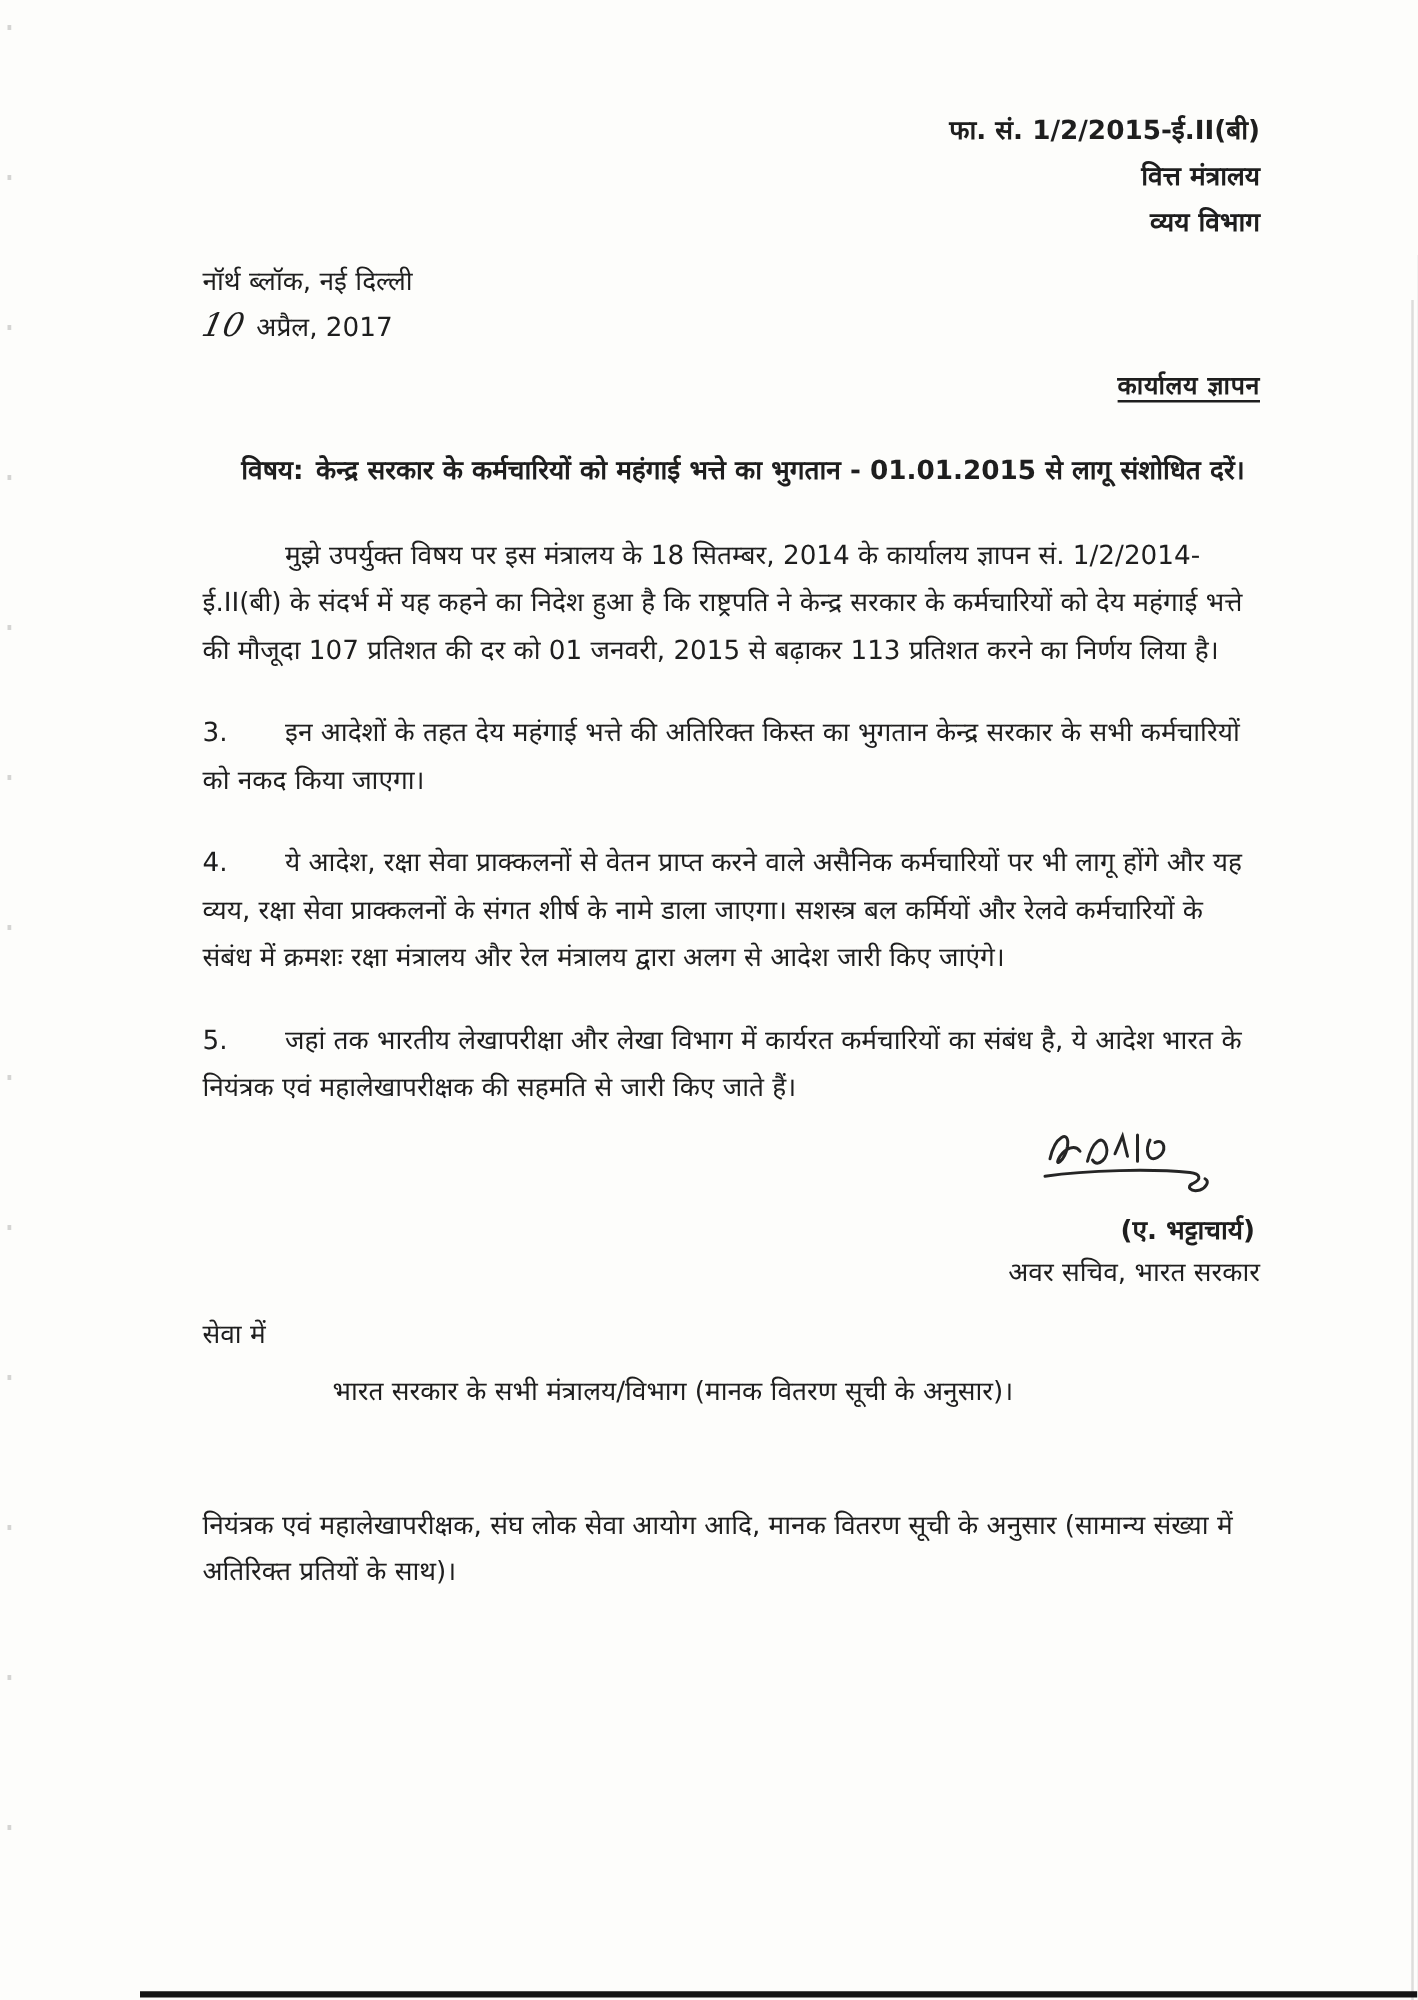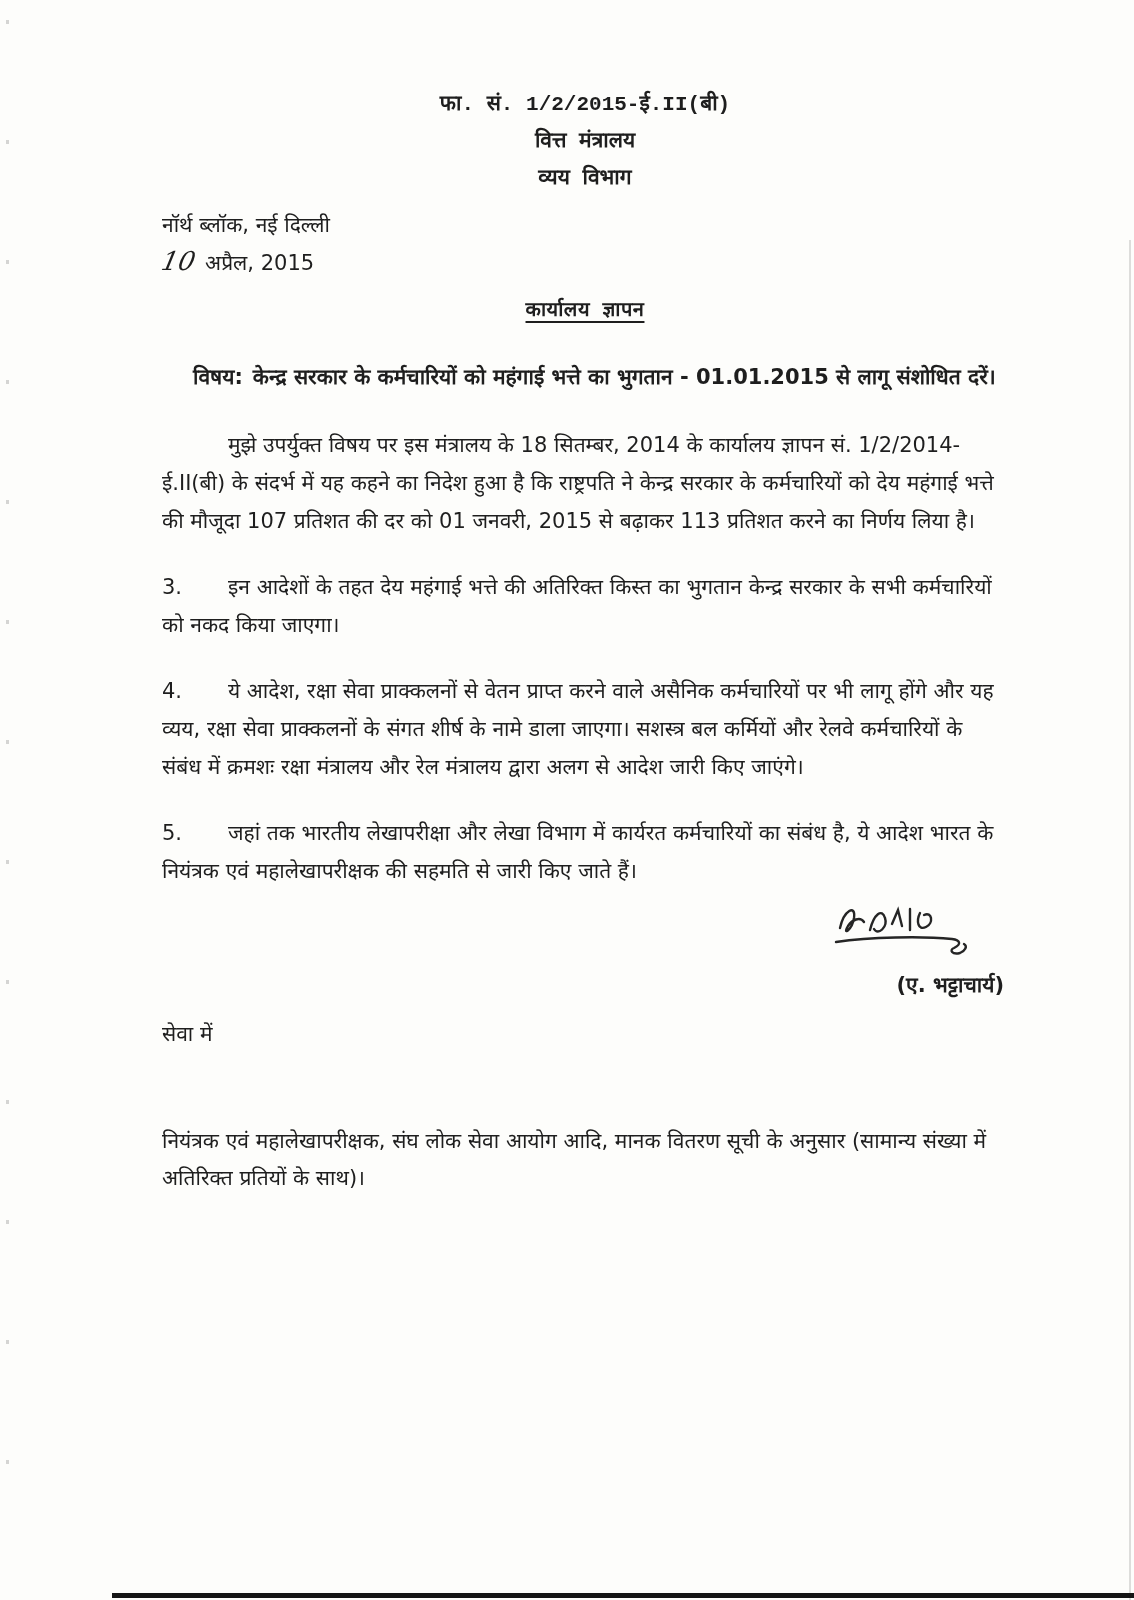--- a/index.html
+++ b/index.html
@@ -15,21 +15,21 @@
     background: #fdfdfb;
     color: #1e1e1e;
     font-family: "DejaVu Sans", "Liberation Sans", sans-serif;
     font-size: 21px;
     overflow: hidden;
   }
   .content {
     position: relative;
     padding: 86px 126px 0 162px;
   }
-  .center { text-align: center; font-family: Liberation Mono, monospace; }
+  .center { text-align: right; }
   .right  { text-align: left; }
 
   .head-line { line-height: 37px; font-weight: bold; }
 
   .place-date { margin-top: 10px; line-height: 36px; }
   .hand-date {
     display: inline-block;
     font-style: italic;
     font-size: 26px;
     transform: skewX(-12deg);
@@ -121,21 +121,21 @@
 
   <div class="content">
 
     <div class="center head-line">फा. सं. 1/2/2015-ई.II(बी)</div>
     <div class="center head-line">वित्त मंत्रालय</div>
     <div class="center head-line">व्यय विभाग</div>
 
     <div class="right place-date">
       <div>नॉर्थ ब्लॉक, नई दिल्ली</div>
       <div>
-        <span class="hand-date">10</span><span>अप्रैल, 2015</span>
+        <span class="hand-date">10</span><span>अप्रैल, 2017</span>
       </div>
     </div>
 
     <div class="center doc-title">कार्यालय ज्ञापन</div>
 
     <div class="subject">
       <span class="subj-label">विषय:</span><span>केन्द्र सरकार के कर्मचारियों को महंगाई भत्ते का भुगतान - 01.01.2015 से लागू संशोधित दरें।</span>
     </div>
 
     <p class="para first"><span>मुझे उपर्युक्त विषय पर इस मंत्रालय के 18 सितम्बर, 2014 के कार्यालय ज्ञापन सं. 1/2/2014-ई.II(बी) के संदर्भ में यह कहने का निदेश हुआ है कि राष्ट्रपति ने केन्द्र सरकार के कर्मचारियों को देय महंगाई भत्ते की मौजूदा 107 प्रतिशत की दर को 01 जनवरी, 2015 से बढ़ाकर 113 प्रतिशत करने का निर्णय लिया है।</span></p>
@@ -152,22 +152,24 @@
         <svg width="150" height="62" viewBox="0 0 150 62" aria-hidden="true">
           <path d="M10 32 C14 14, 26 8, 24 22 C22 34, 12 40, 18 30 C22 24, 30 20, 34 26
                    M40 34 C44 18, 52 12, 55 22 C58 31, 48 40, 44 33
                    M62 28 L68 14 L72 30
                    M80 13 L80 34
                    M90 17 C86 25, 88 35, 96 31 C104 27, 102 15, 94 19" stroke="#252525" fill="none" stroke-width="2.4" stroke-linecap="round"></path>
           <path d="M6 46 C40 41, 92 40, 122 43 C130 44, 132 48, 124 52 C119 54, 122 59, 130 57 C135 55, 138 50, 134 48" stroke="#252525" fill="none" stroke-width="2.4" stroke-linecap="round"></path>
         </svg>
       </span>
       <div class="sig-name">(ए. भट्टाचार्य)</div>
+      <div class="sig-desig">अवर सचिव, भारत सरकार</div>
     </div>
 
     <div class="addressee-label">सेवा में</div>
+    <div class="addressee-line">भारत सरकार के सभी मंत्रालय/विभाग (मानक वितरण सूची के अनुसार)।</div>
 
     <div class="copy-block">
       <div class="copy-text">नियंत्रक एवं महालेखापरीक्षक, संघ लोक सेवा आयोग आदि, मानक वितरण सूची के अनुसार (सामान्य संख्या में अतिरिक्त प्रतियों के साथ)।</div>
     </div>
 
   </div>
 </div>
 
 </body></html>

